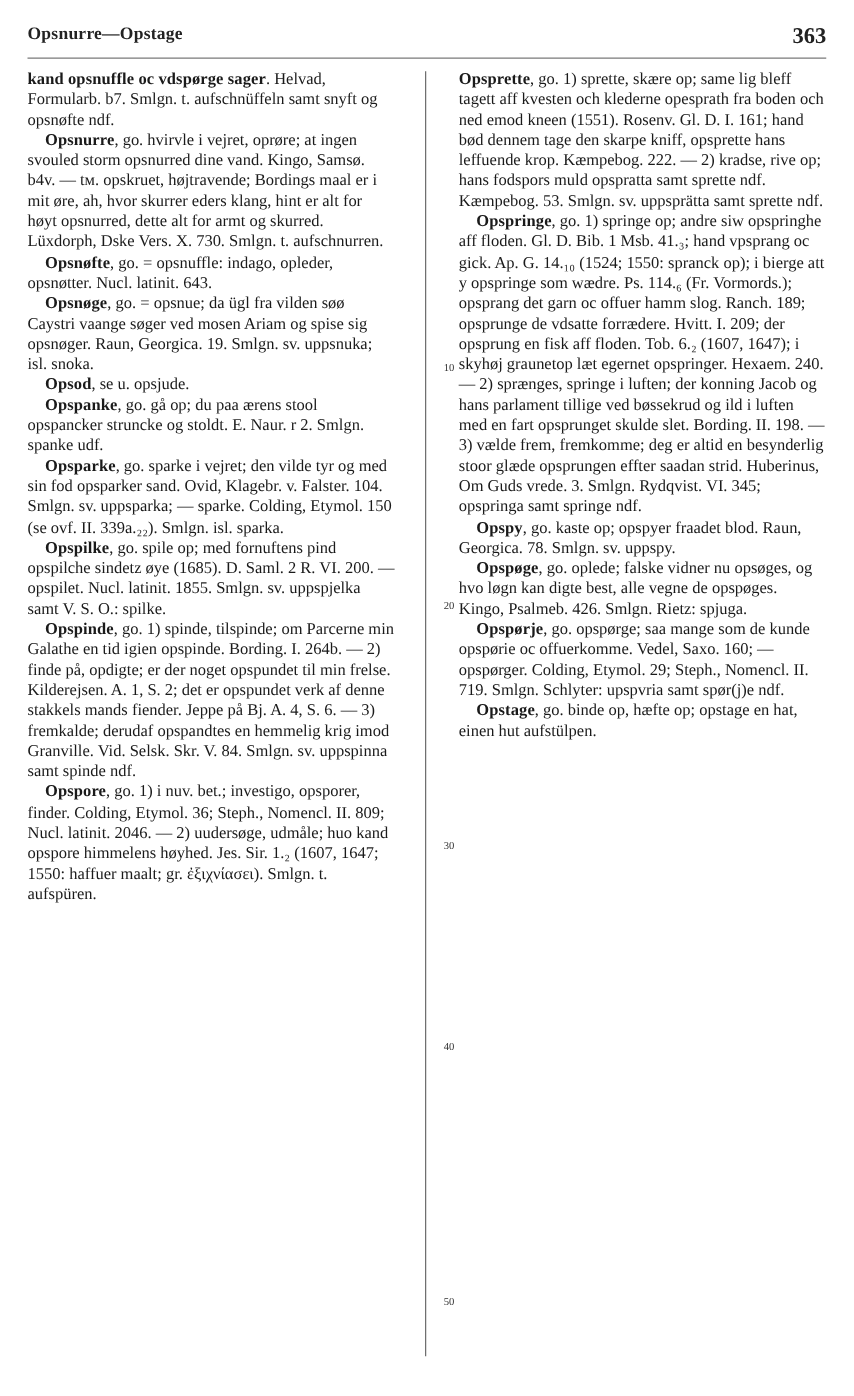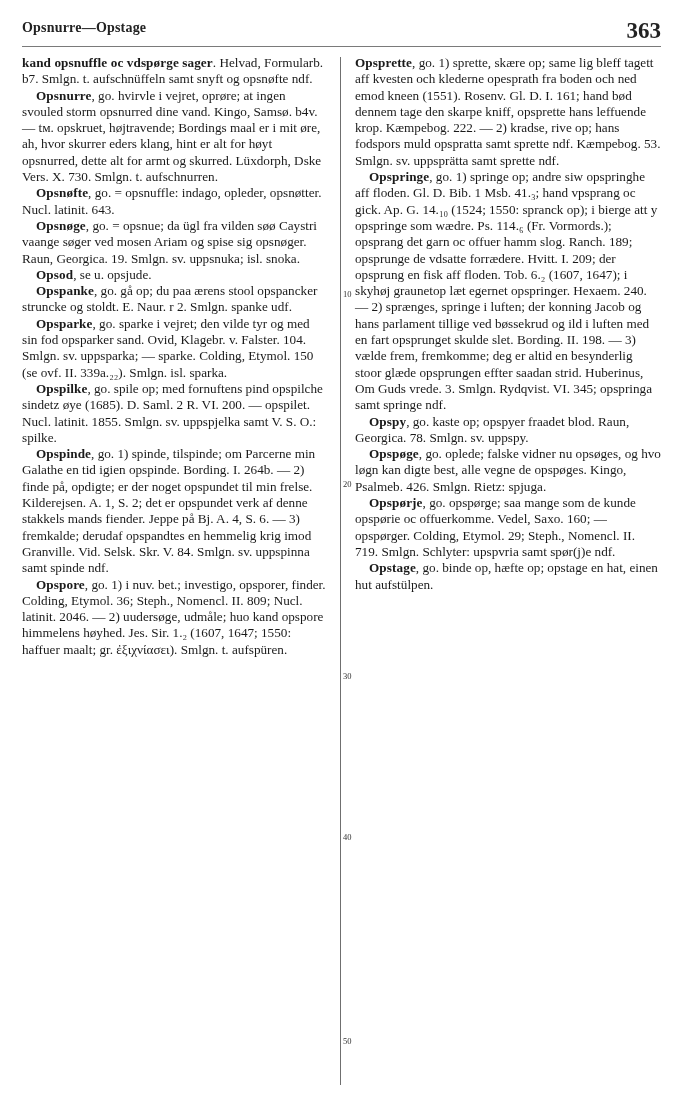--- a/index.html
+++ b/index.html
@@ -33,34 +33,34 @@
     font-size: 14px;
     font-weight: bold;
     letter-spacing: 0.2px;
     color: #222;
     padding-top: 2px;
   }
   .header .page-num {
     position: absolute;
     right: 0;
     top: 0;
-    font-size: 23px;
+    font-size: 18px;
     font-weight: bold;
     color: #222;
   }
   .rule {
     border: 0;
     border-top: 1px solid #7a7a7a;
     margin: 2px 0 8px 0;
   }
   
   .columns {
     position: relative;
     display: flex;
-    gap: 0;
+    gap: 12px;
     height: 1030px;
   }
   .col {
     width: 307px;
     position: relative;
     font-size: 13.2px;
     line-height: 1.235;
     text-align: left;
   }
   .col.left { padding-right: 12px; }

